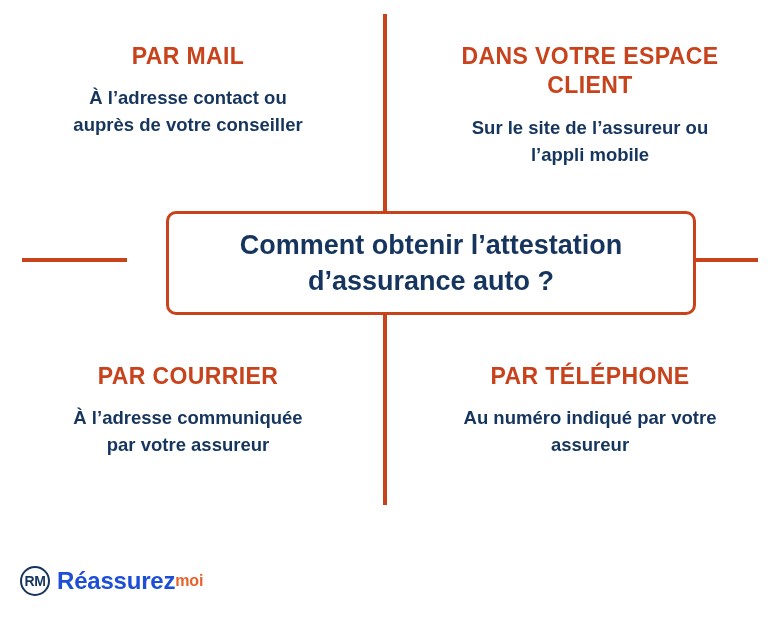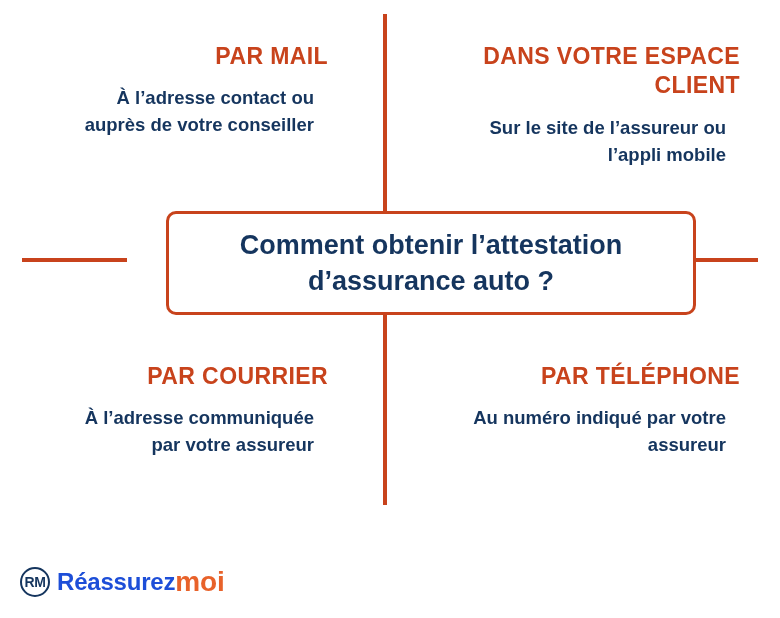--- a/index.html
+++ b/index.html
@@ -71,21 +71,21 @@
     font-size: 27px;
     font-weight: bold;
     line-height: 1.35;
     text-align: center;
     padding: 0 18px;
   }
 
   
   .quad {
     position: absolute;
-    text-align: right;
+    text-align: center;
   }
   .quad-title {
     color: #c8431c;
     font-size: 23px;
     font-weight: bold;
     letter-spacing: 0.4px;
     line-height: 1.28;
     margin: 0 0 6px 0;
   }
   .quad-body {
@@ -127,21 +127,21 @@
     letter-spacing: -0.5px;
   }
   .logo-word-1 {
     color: #1d4ed8;
     font-size: 24px;
     font-weight: bold;
     letter-spacing: -0.2px;
   }
   .logo-word-2 {
     color: #e8622a;
-    font-size: 28px;
+    font-size: 16px;
     font-weight: bold;
     letter-spacing: -0.2px;
   }
 </style>
 </head>
 <body>
 
 <div id="diagram">
 
   <div class="line v-line-top"></div>

